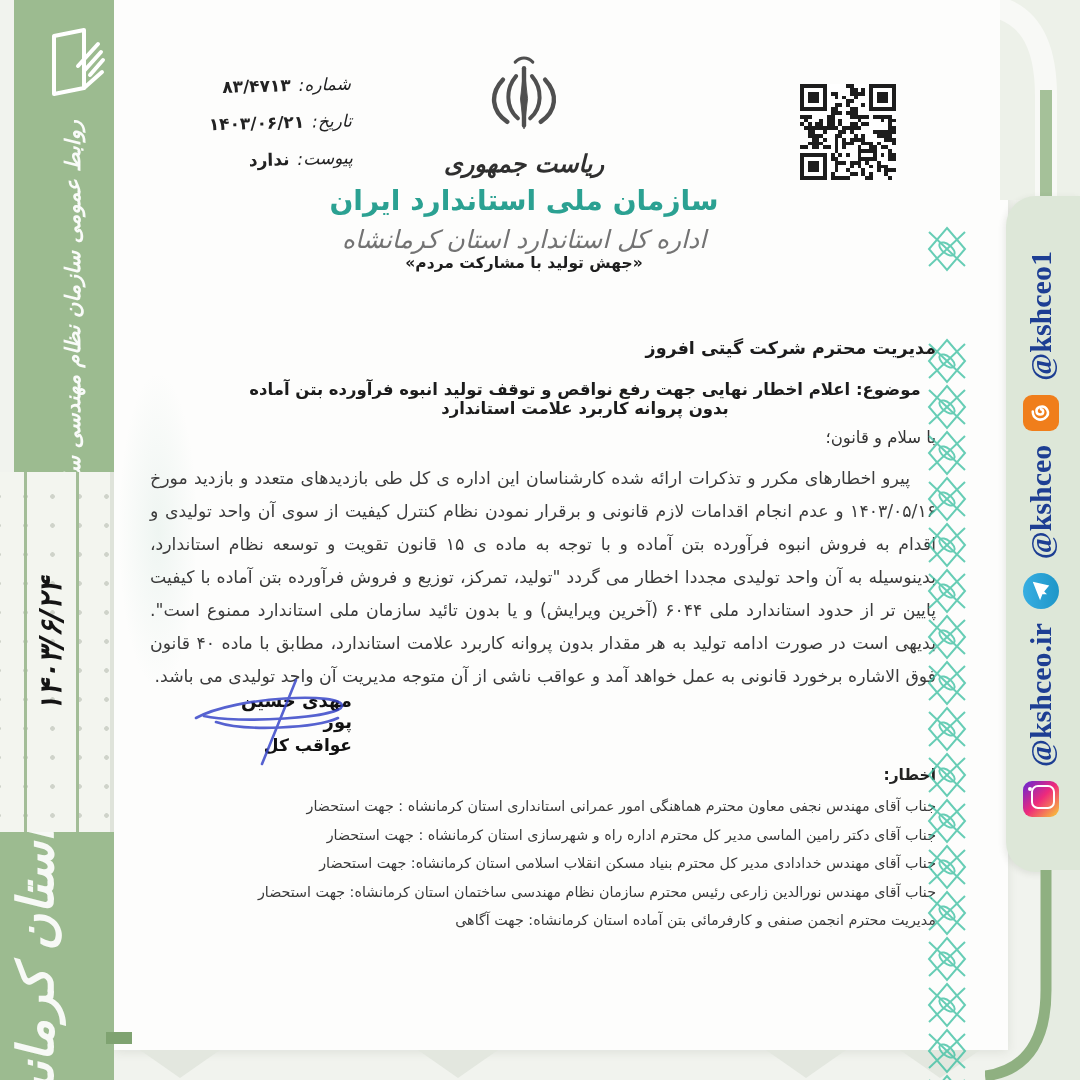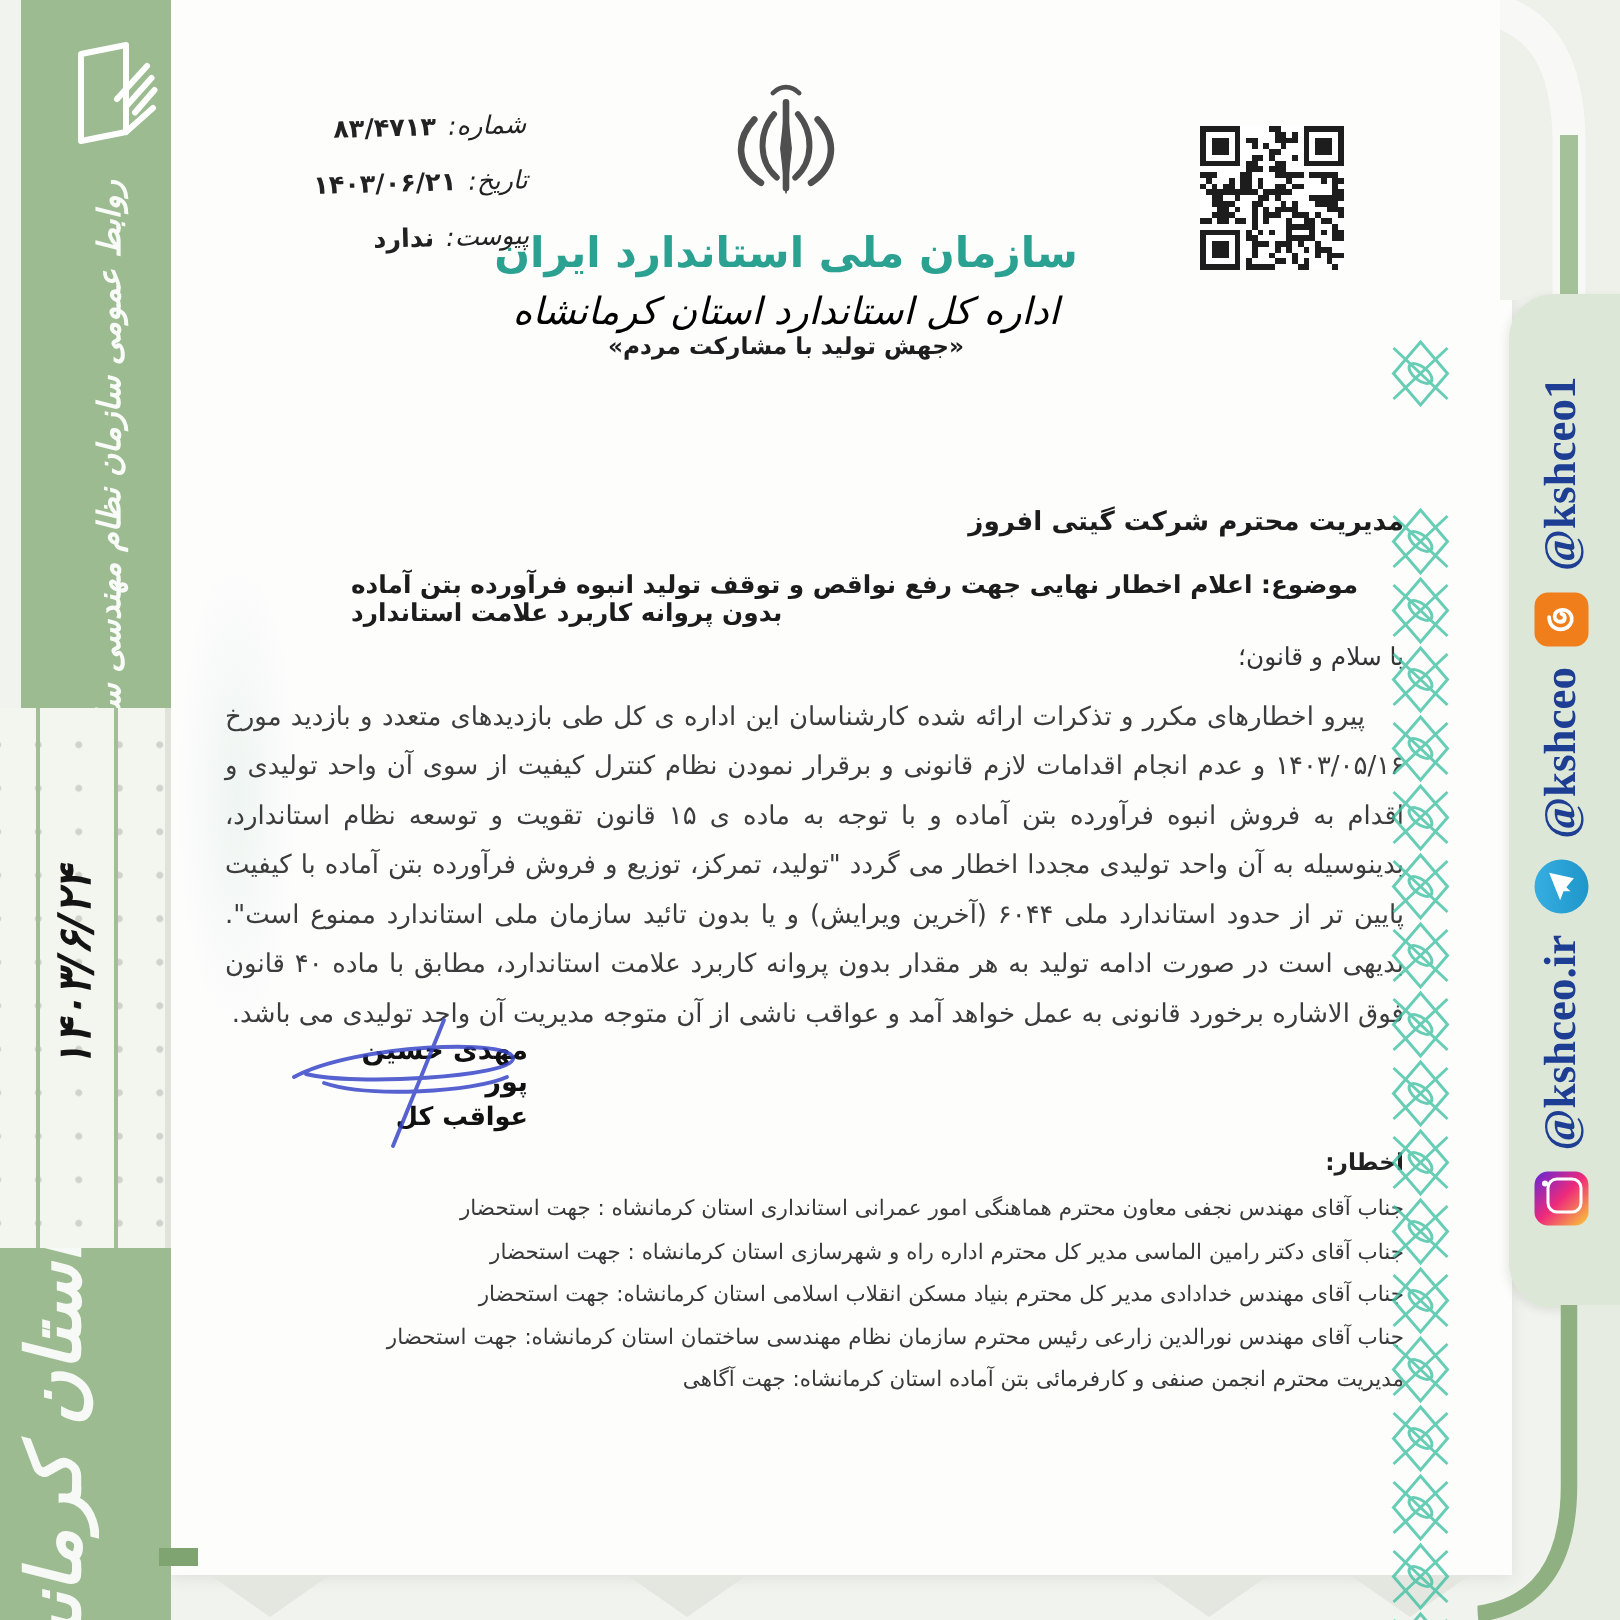--- a/index.html
+++ b/index.html
@@ -21,30 +21,30 @@
         transform:rotate(-1.5deg);color:#222;}
   .meta-row{display:flex;gap:8px;align-items:baseline;margin-bottom:17px;}
   .meta-label{font-style:italic;font-size:17px;}
   .meta-value{font-weight:bold;font-size:17px;letter-spacing:.5px;}
 
   
   .header{position:absolute;left:0;top:52px;width:820px;text-align:center;color:#2f2f2f;}
   .emblem{display:block;margin:0 auto 4px auto;}
   .h-authority{font-size:24px;font-style:italic;font-weight:600;margin-top:2px;}
   .h-org{font-size:28px;font-weight:bold;color:#2ba192;margin-top:6px;}
-  .h-dept{font-size:25px;font-style:italic;margin-top:8px;color:#000000;}
+  .h-dept{font-size:25px;font-style:italic;margin-top:8px;color:#737373;}
   .h-slogan{font-size:15.5px;font-weight:bold;color:#1e1e1e;}
 
   .qr{position:absolute;left:686px;top:84px;width:96px;height:96px;background:#fff;}
 
   
   .recipient{position:absolute;right:72px;top:338px;font-weight:bold;font-size:17.5px;
              direction:rtl;color:#1c1c1c;}
   .subject{position:absolute;right:72px;left:120px;top:380px;font-weight:bold;font-size:16.5px;
-           direction:rtl;text-align:left;color:#1c1c1c;}
+           direction:rtl;text-align:center;color:#1c1c1c;}
   .salutation{position:absolute;right:72px;top:428px;font-size:16.5px;direction:rtl;color:#333;}
   .body-text{position:absolute;right:72px;left:36px;top:462px;direction:rtl;
              text-align:justify;font-size:17.3px;line-height:33px;color:#3c3c3c;
              text-indent:26px;}
 
   
   .signature{position:absolute;left:98px;top:690px;width:140px;direction:rtl;
              text-align:right;color:#111;}
   .sig-name{font-weight:bold;font-size:18px;}
   .sig-title{font-weight:bold;font-size:17px;margin-top:3px;}
@@ -139,20 +139,21 @@
         <g stroke="#4f4f4f" fill="none" stroke-linecap="round">
           <path d="M40 8 C46 2 54 2 60 8" stroke-width="3.5"></path>
           <path d="M50 15 L50 80" stroke-width="5"></path>
           <path d="M50 15 L46 50 L50 84 L54 50 Z" fill="#4f4f4f" stroke-width="1"></path>
           <path d="M41 24 C29 38 29 60 43 72" stroke-width="4.5"></path>
           <path d="M59 24 C71 38 71 60 57 72" stroke-width="4.5"></path>
           <path d="M26 28 C11 44 13 64 31 76" stroke-width="5"></path>
           <path d="M74 28 C89 44 87 64 69 76" stroke-width="5"></path>
         </g>
       </svg>
+      <div class="h-authority">ریاست جمهوری</div>
       <div class="h-org">سازمان ملی استاندارد ایران</div>
       <div class="h-dept">اداره کل استاندارد استان کرمانشاه</div>
       <div class="h-slogan">«جهش تولید با مشارکت مردم»</div>
     </div>
 
     <svg id="qr-svg" class="qr" viewBox="0 0 25 25" shape-rendering="crispEdges">
         <rect x="12" y="0" width="1" height="1" fill="#1d1d1d"></rect>
         <rect x="13" y="0" width="1" height="1" fill="#1d1d1d"></rect>
         <rect x="13" y="1" width="1" height="1" fill="#1d1d1d"></rect>
         <rect x="14" y="1" width="1" height="1" fill="#1d1d1d"></rect>

